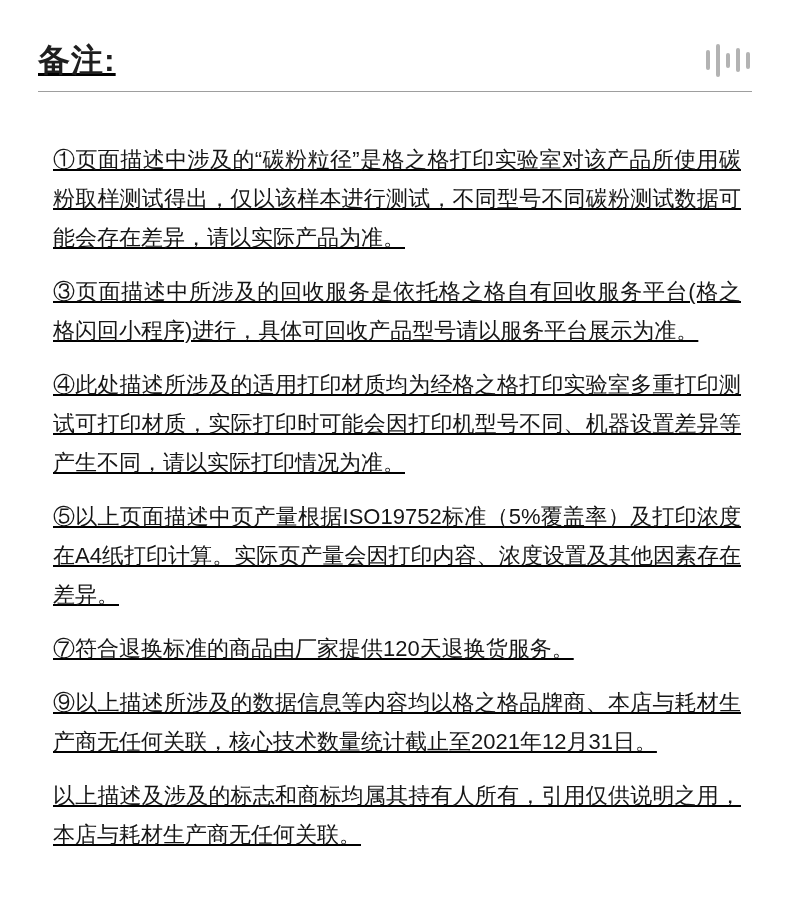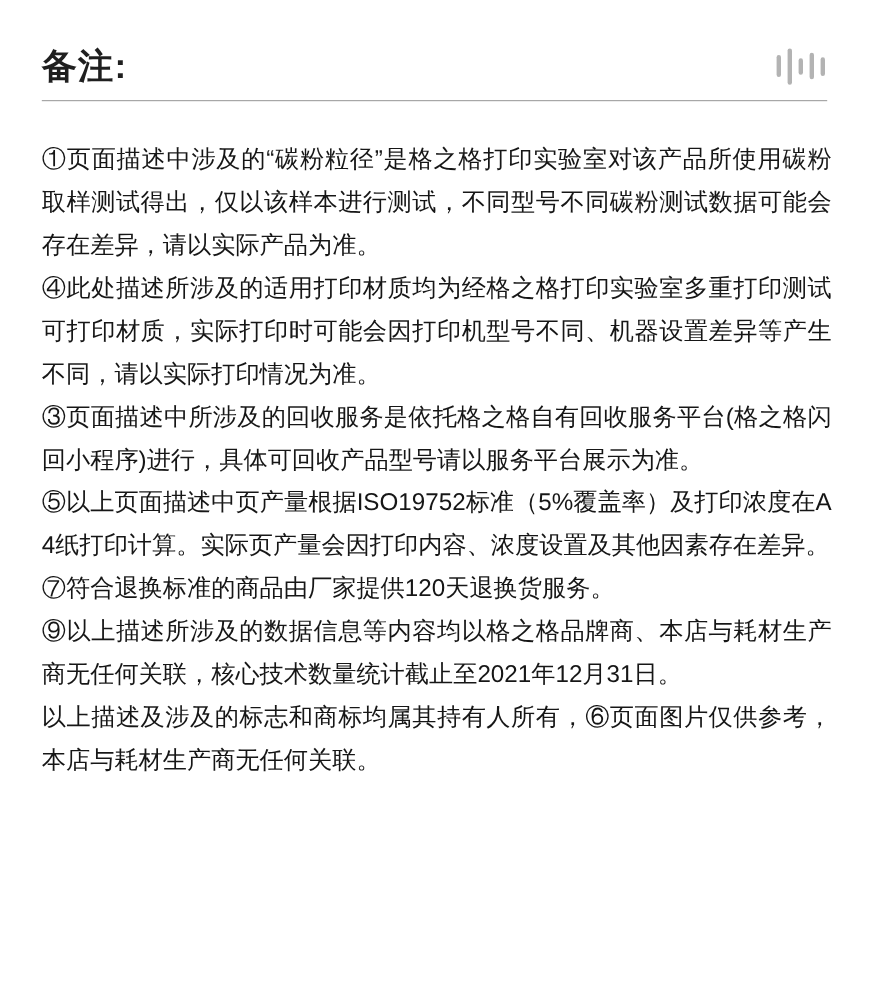--- a/index.html
+++ b/index.html
@@ -12,20 +12,21 @@
     height: 914px;
     overflow: hidden;
     font-family: "Liberation Sans", sans-serif;
   }
   .page {
     position: relative;
     width: 790px;
     height: 662px;
     background: #ffffff;
     box-sizing: border-box;
+    text-decoration: underline;
   }
   .header-bar {
     display: flex;
     align-items: center;
     justify-content: space-between;
     padding: 42px 38px 0 38px;
     height: 36px;
   }
   .page-title {
     margin: 0;
@@ -55,21 +56,21 @@
   .header-divider {
     border: none;
     border-top: 1px solid #9e9e9e;
     margin: 13px 38px 0 38px;
     height: 0;
   }
   .notes {
     padding: 33px 34px 0 38px;
   }
   .notes p.note {
-    margin: 0;
+    margin: 15px;
     font-size: 22px;
     line-height: 39px;
     color: #161616;
     text-align: justify;
     text-justify: inter-ideograph;
     word-break: break-all;
   }
 </style>
 </head>
 <body>
@@ -84,21 +85,21 @@
       <span class="bar bar-3"></span>
       <span class="bar bar-4"></span>
       <span class="bar bar-5"></span>
     </span>
   </div>
 
   <hr class="header-divider">
 
   <div class="notes">
       <p class="note">①页面描述中涉及的“碳粉粒径”是格之格打印实验室对该产品所使用碳粉取样测试得出，仅以该样本进行测试，不同型号不同碳粉测试数据可能会存在差异，请以实际产品为准。</p>
+      <p class="note">③页面描述中所涉及的回收服务是依托格之格自有回收服务平台(格之格闪回小程序)进行，具体可回收产品型号请以服务平台展示为准。</p>
       <p class="note">④此处描述所涉及的适用打印材质均为经格之格打印实验室多重打印测试可打印材质，实际打印时可能会因打印机型号不同、机器设置差异等产生不同，请以实际打印情况为准。</p>
-      <p class="note">③页面描述中所涉及的回收服务是依托格之格自有回收服务平台(格之格闪回小程序)进行，具体可回收产品型号请以服务平台展示为准。</p>
       <p class="note">⑤以上页面描述中页产量根据ISO19752标准（5%覆盖率）及打印浓度在A4纸打印计算。实际页产量会因打印内容、浓度设置及其他因素存在差异。</p>
       <p class="note">⑦符合退换标准的商品由厂家提供120天退换货服务。</p>
       <p class="note">⑨以上描述所涉及的数据信息等内容均以格之格品牌商、本店与耗材生产商无任何关联，核心技术数量统计截止至2021年12月31日。</p>
-      <p class="note">以上描述及涉及的标志和商标均属其持有人所有，⑥页面图片仅供参考，本店与耗材生产商无任何关联。</p>
+      <p class="note">以上描述及涉及的标志和商标均属其持有人所有，引用仅供说明之用，本店与耗材生产商无任何关联。</p>
     </div>
 
 </div>
 
 </body></html>

